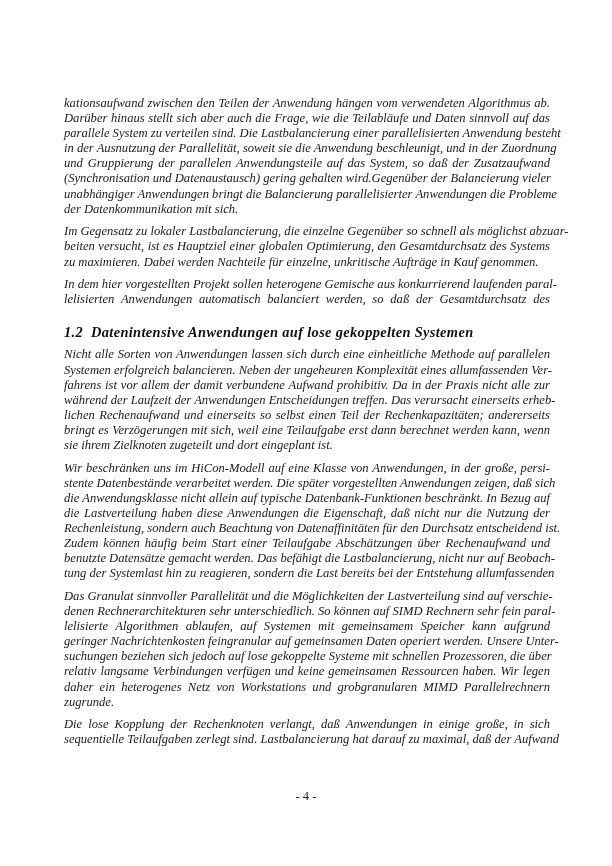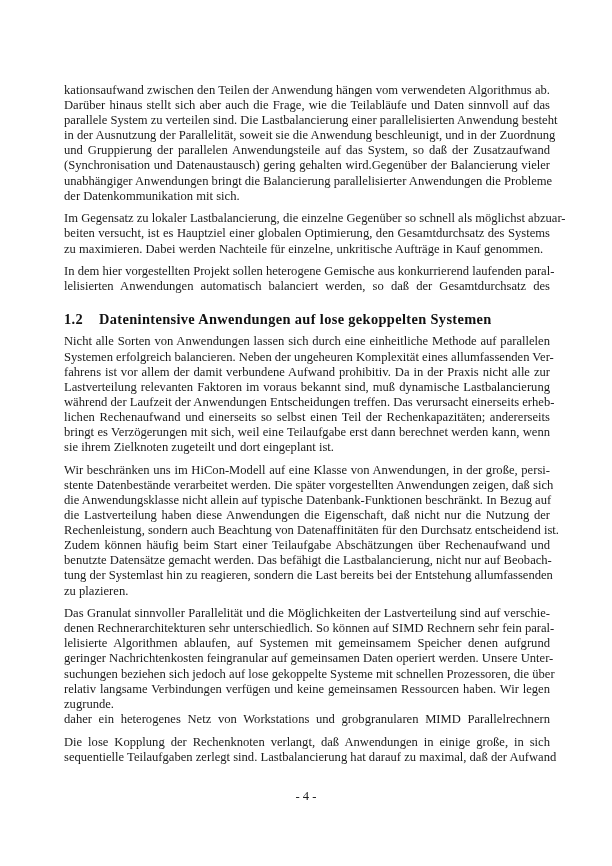--- a/index.html
+++ b/index.html
@@ -1,30 +1,30 @@
 <!DOCTYPE html>
 <html><head>
 <meta charset="utf-8">
 <style>
   html, body { margin: 0; padding: 0; background: #ffffff; }
   body { width: 612px; height: 866px; position: relative; overflow: hidden; }
   .page {
-    position: absolute; left: 64px; top: 83px; width: 486px;
+    position: absolute; left: 64px; top: 96px; width: 486px;
     font-family: "Liberation Serif", "DejaVu Serif", serif;
-    font-size: 12.6px; line-height: 15.1px; color: #1a1a1a;
+    font-size: 12.6px; line-height: 15.1px; color: #1a1a1a; font-style: italic;
   }
   .para { margin: 0 0 7.6px 0; text-align: justify; }
   .line { display: block; text-align: justify; text-align-last: justify; white-space: nowrap; height: 15.1px; }
   .line.last { text-align-last: left; }
   .heading {
     font-family: "Liberation Serif", "DejaVu Serif", serif;
     font-weight: bold; font-size: 14.4px; letter-spacing: 0.35px;
     margin: 16px 0 6px 0; height: 18px; line-height: 18px; color: #111;
   }
-  .heading .num { margin-right: 16px; }
+  .heading .num { margin-right: 8px; }
   .pagenum {
     position: absolute; top: 789px; left: 0; width: 612px; text-align: center;
     font-family: "Liberation Serif", "DejaVu Serif", serif; font-size: 12.6px; color: #1a1a1a;
   }
 </style>
 </head>
 <body>
 
 <div class="page">
 
@@ -51,48 +51,46 @@
   </p>
 
   <h2 class="heading">
     <span class="num">1.2</span><span>Datenintensive Anwendungen auf lose gekoppelten Systemen</span>
   </h2>
 
   <p class="para">
     <span class="line">Nicht alle Sorten von Anwendungen lassen sich durch eine einheitliche Methode auf parallelen</span>
     <span class="line">Systemen erfolgreich balancieren. Neben der ungeheuren Komplexität eines allumfassenden Ver-</span>
     <span class="line">fahrens ist vor allem der damit verbundene Aufwand prohibitiv. Da in der Praxis nicht alle zur</span>
-    <span class="line">Lastverteilung relevanten Faktoren im voraus bekannt sind, muß dynamische Lastbalancierung</span>
     <span class="line">während der Laufzeit der Anwendungen Entscheidungen treffen. Das verursacht einerseits erheb-</span>
     <span class="line">lichen Rechenaufwand und einerseits so selbst einen Teil der Rechenkapazitäten; andererseits</span>
     <span class="line">bringt es Verzögerungen mit sich, weil eine Teilaufgabe erst dann berechnet werden kann, wenn</span>
     <span class="line last">sie ihrem Zielknoten zugeteilt und dort eingeplant ist.</span>
   </p>
 
   <p class="para">
     <span class="line">Wir beschränken uns im HiCon-Modell auf eine Klasse von Anwendungen, in der große, persi-</span>
     <span class="line">stente Datenbestände verarbeitet werden. Die später vorgestellten Anwendungen zeigen, daß sich</span>
     <span class="line">die Anwendungsklasse nicht allein auf typische Datenbank-Funktionen beschränkt. In Bezug auf</span>
     <span class="line">die Lastverteilung haben diese Anwendungen die Eigenschaft, daß nicht nur die Nutzung der</span>
     <span class="line">Rechenleistung, sondern auch Beachtung von Datenaffinitäten für den Durchsatz entscheidend ist.</span>
     <span class="line">Zudem können häufig beim Start einer Teilaufgabe Abschätzungen über Rechenaufwand und</span>
     <span class="line">benutzte Datensätze gemacht werden. Das befähigt die Lastbalancierung, nicht nur auf Beobach-</span>
     <span class="line">tung der Systemlast hin zu reagieren, sondern die Last bereits bei der Entstehung allumfassenden</span>
-    <span class="line last">zu plazieren.</span>
   </p>
 
   <p class="para">
     <span class="line">Das Granulat sinnvoller Parallelität und die Möglichkeiten der Lastverteilung sind auf verschie-</span>
     <span class="line">denen Rechnerarchitekturen sehr unterschiedlich. So können auf SIMD Rechnern sehr fein paral-</span>
-    <span class="line">lelisierte Algorithmen ablaufen, auf Systemen mit gemeinsamem Speicher denen aufgrund</span>
+    <span class="line">lelisierte Algorithmen ablaufen, auf Systemen mit gemeinsamem Speicher kann aufgrund</span>
     <span class="line">geringer Nachrichtenkosten feingranular auf gemeinsamen Daten operiert werden. Unsere Unter-</span>
     <span class="line">suchungen beziehen sich jedoch auf lose gekoppelte Systeme mit schnellen Prozessoren, die über</span>
     <span class="line">relativ langsame Verbindungen verfügen und keine gemeinsamen Ressourcen haben. Wir legen</span>
+    <span class="line">daher ein heterogenes Netz von Workstations und grobgranularen MIMD Parallelrechnern</span>
     <span class="line last">zugrunde.</span>
-    <span class="line">daher ein heterogenes Netz von Workstations und grobgranularen MIMD Parallelrechnern</span>
   </p>
 
   <p class="para">
     <span class="line">Die lose Kopplung der Rechenknoten verlangt, daß Anwendungen in einige große, in sich</span>
     <span class="line">sequentielle Teilaufgaben zerlegt sind. Lastbalancierung hat darauf zu maximal, daß der Aufwand</span>
   </p>
 </div>
 
 <div class="pagenum">- 4 -</div>
 

